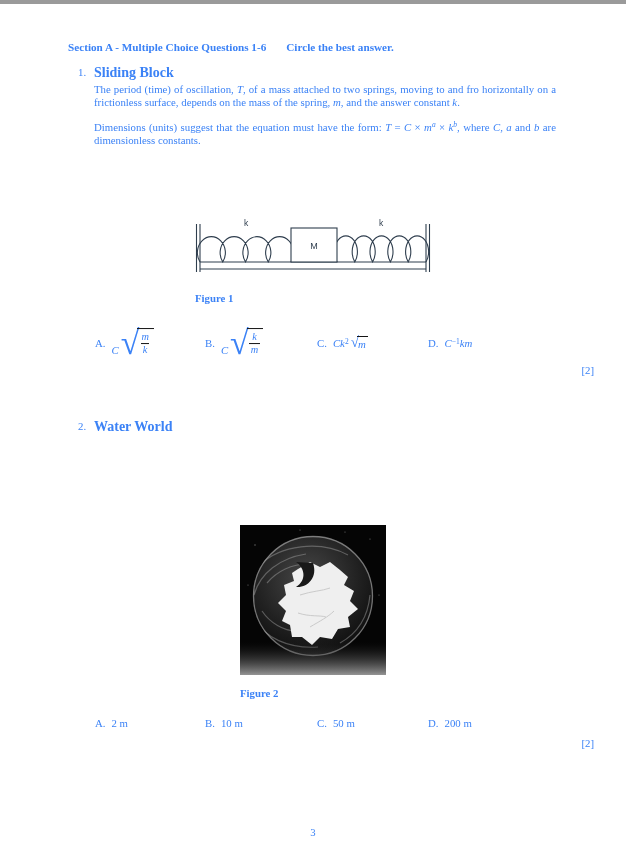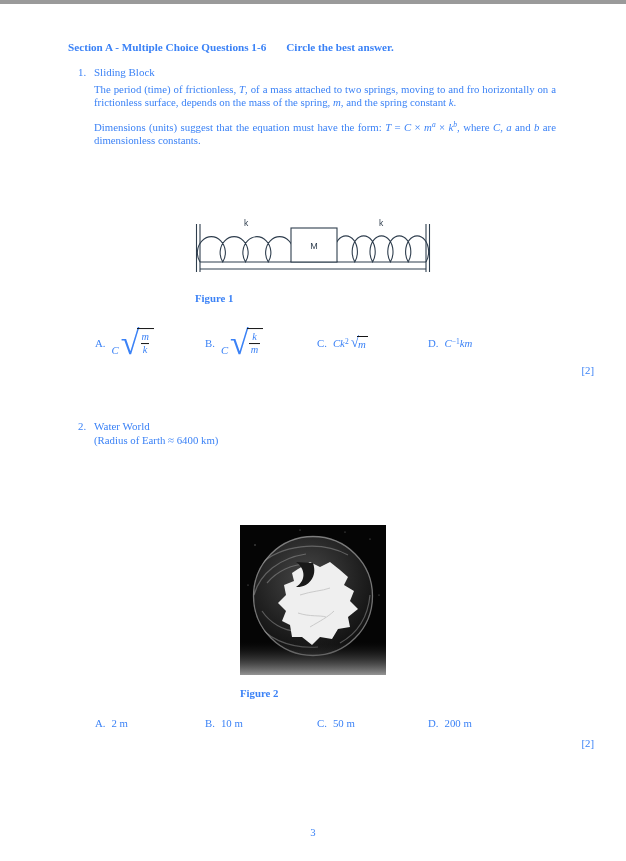--- a/index.html
+++ b/index.html
@@ -11,21 +11,21 @@
   .abs{position:absolute;}
   
   .section-header{top:37px;left:68px;right:32px;font-weight:bold;font-size:11.2px;}
   .section-header .instr{margin-left:20px;}
   
   .question{left:78px;width:478px;}
   .q1{top:62px;} .q2{top:416px;}
   .qrow{display:flex;}
   .qnum{flex:0 0 16px;font-size:10.8px;line-height:13.6px;}
   .qbody{width:462px;}
-  .qtitle{font-weight:normal;font-size:11px;line-height:13.6px;}
+  .qtitle{font-weight:bold;font-size:14px;line-height:13.6px;}
   .para{margin:0;font-size:10.8px;line-height:13.6px;text-align:justify;}
   .p-gap{margin-top:8px;}
   .p-gap-sm{margin-top:3px;}
   .mi{font-style:italic;}
   .sup{font-size:7.5px;vertical-align:3.5px;}
   
   .figure1{top:212px;left:50%;transform:translateX(-50%);text-align:center;}
   .figure2{top:521px;left:50%;transform:translateX(-50%);text-align:center;}
   .figcap{font-weight:bold;font-size:10.8px;text-align:left;}
   .figure1 .figcap{margin-top:12px;}
@@ -59,21 +59,21 @@
 
   <div class="abs section-header">
     <span>Section A - Multiple Choice Questions  1-6</span><span class="instr">Circle the best answer.</span>
   </div>
 
   <div class="abs question q1">
     <div class="qrow">
       <div class="qnum">1.</div>
       <div class="qbody">
         <div class="qtitle">Sliding Block</div>
-        <p class="para p-gap-sm"><span>The period (time) of frictionless, </span><span class="mi">T</span><span>, of a mass attached to two springs, moving to and fro horizontally on a frictionless surface, depends on the mass of the spring, </span><span class="mi">m</span><span>, and the spring constant </span><span class="mi">k</span><span>.</span></p>
+        <p class="para p-gap-sm"><span>The period (time) of oscillation, </span><span class="mi">T</span><span>, of a mass attached to two springs, moving to and fro horizontally on a frictionless surface, depends on the mass of the spring, </span><span class="mi">m</span><span>, and the answer constant </span><span class="mi">k</span><span>.</span></p>
         <p class="para p-gap"><span>Dimensions (units) suggest that the equation must have the form: </span><span class="mi">T</span><span> = </span><span class="mi">C</span><span> × </span><span class="mi">m</span><span class="mi sup">a</span><span> × </span><span class="mi">k</span><span class="mi sup">b</span><span>, where </span><span class="mi">C</span><span>, </span><span class="mi">a</span><span> and </span><span class="mi">b</span><span> are dimensionless constants.</span></p>
       </div>
     </div>
   </div>
 
   <div class="abs figure1">
     <svg width="236" height="60" viewBox="0 0 236 60">
       <g fill="none" stroke-width="1.1" stroke="#2f3e4e">
 
         <line x1="1.5" y1="8" x2="1.5" y2="56"></line>
@@ -139,21 +139,20 @@
       <span><span class="mi">C</span><span class="sup">−1</span><span class="mi">km</span></span>
     </div>
   </div>
   <div class="abs marks marks1">[2]</div>
 
   <div class="abs question q2">
     <div class="qrow">
       <div class="qnum">2.</div>
       <div class="qbody">
         <div class="qtitle">Water World</div>
-        <p class="para"><span>(Radius of Earth ≈ 6400 km)</span></p>
       </div>
     </div>
   </div>
 
   <div class="abs figure2">
     <svg width="146" height="150" viewBox="0 0 146 150">
       <defs>
         <radialGradient id="ocean" cx="45%" cy="35%" r="78%">
           <stop offset="0%" stop-color="#474747"></stop>
           <stop offset="55%" stop-color="#212121"></stop>

